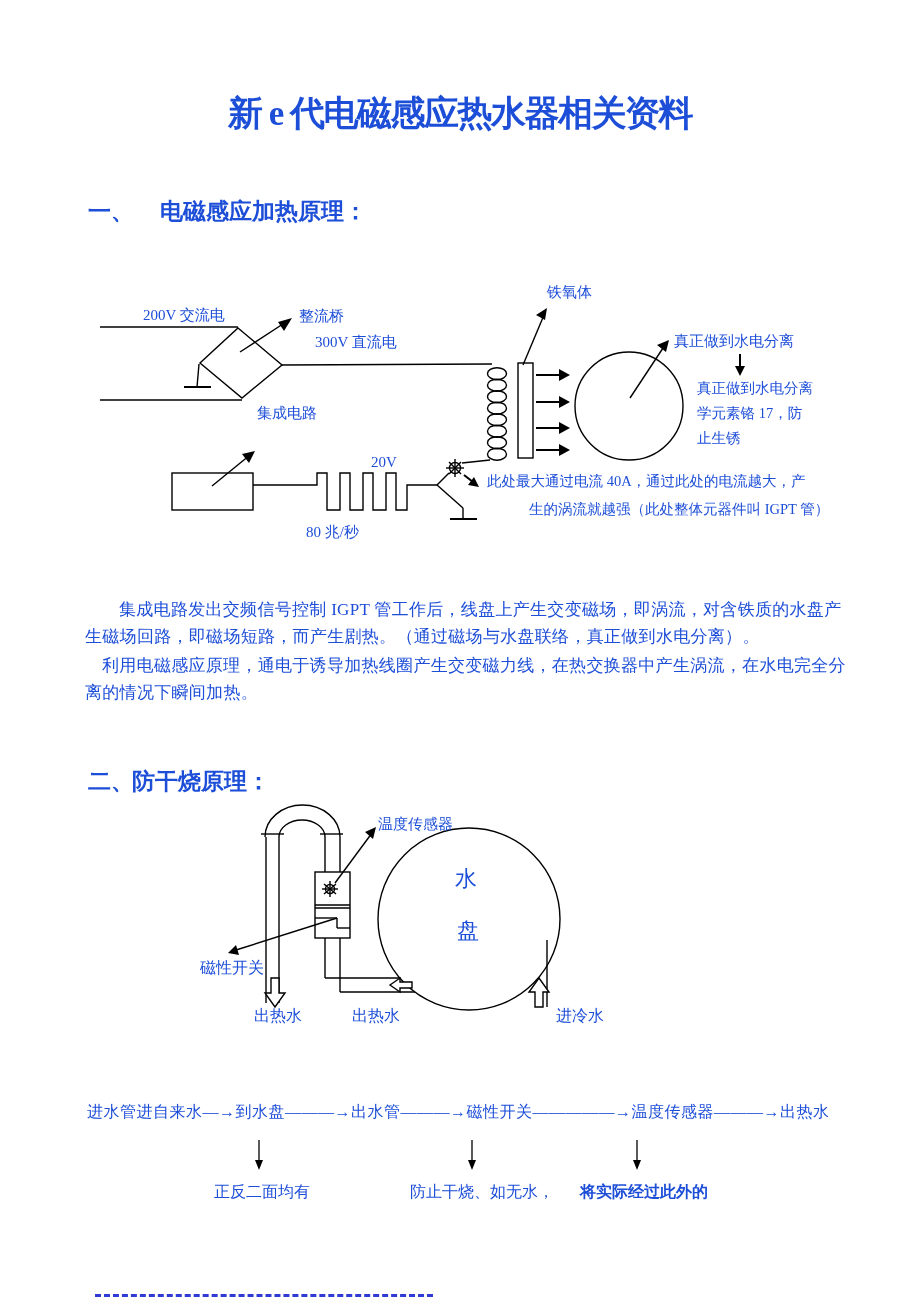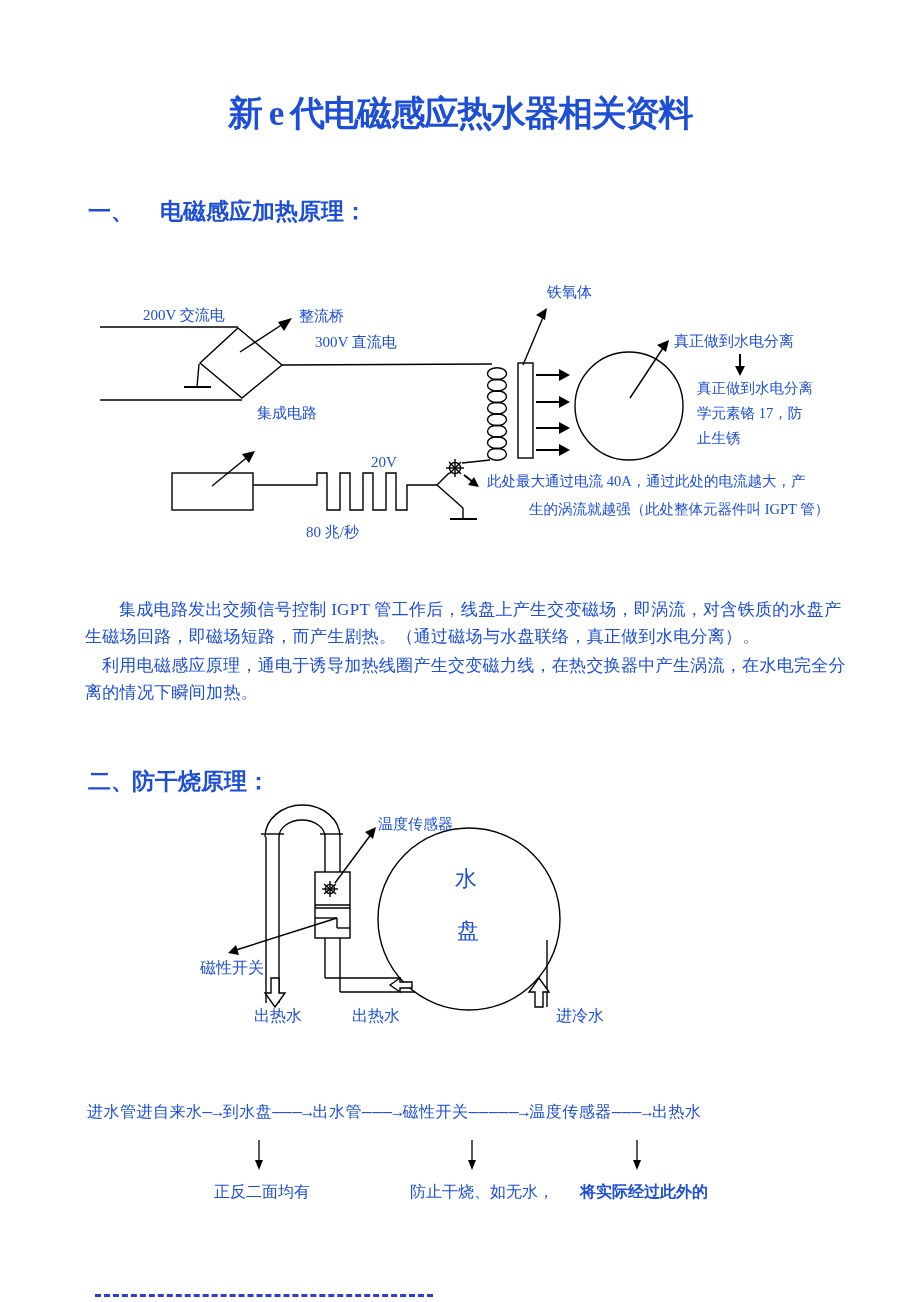--- a/index.html
+++ b/index.html
@@ -15,21 +15,21 @@
   .sec-num{font-size:23px;font-weight:bold;}
   .sec-head{font-size:23px;font-weight:bold;}
   .lbl{font-size:15px;}
   .lbl-s{font-size:14.5px;}
   .lbl-m{font-size:16px;}
   .pan-char{font-size:22px;}
   .para{
     position:absolute;left:85px;width:765px;
     font-size:17px;line-height:27px;white-space:normal;letter-spacing:0.3px;
   }
-  .flow{font-size:16px;letter-spacing:0.5px;font-family:Liberation Mono, monospace;}
+  .flow{font-size:16px;letter-spacing:0.5px;}
   svg{position:absolute;display:block;}
   .squiggle{
     position:absolute;left:95px;top:1294px;width:338px;height:0;
     border-top:3px dashed #2f3bd4;
   }
 </style>
 </head>
 <body>
 
 <div class="page">

